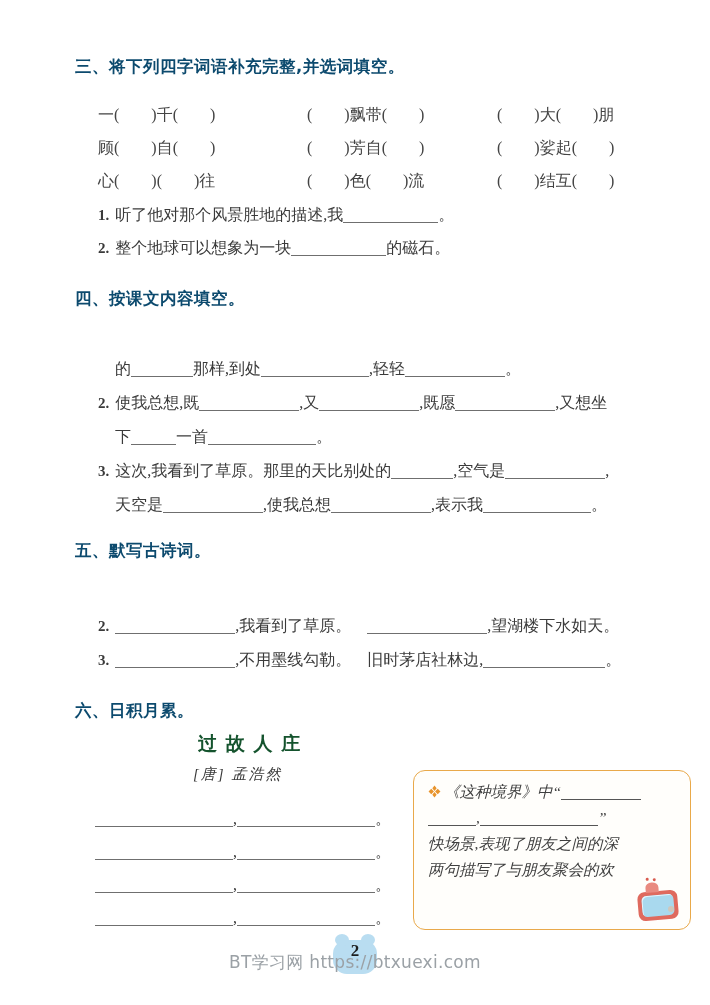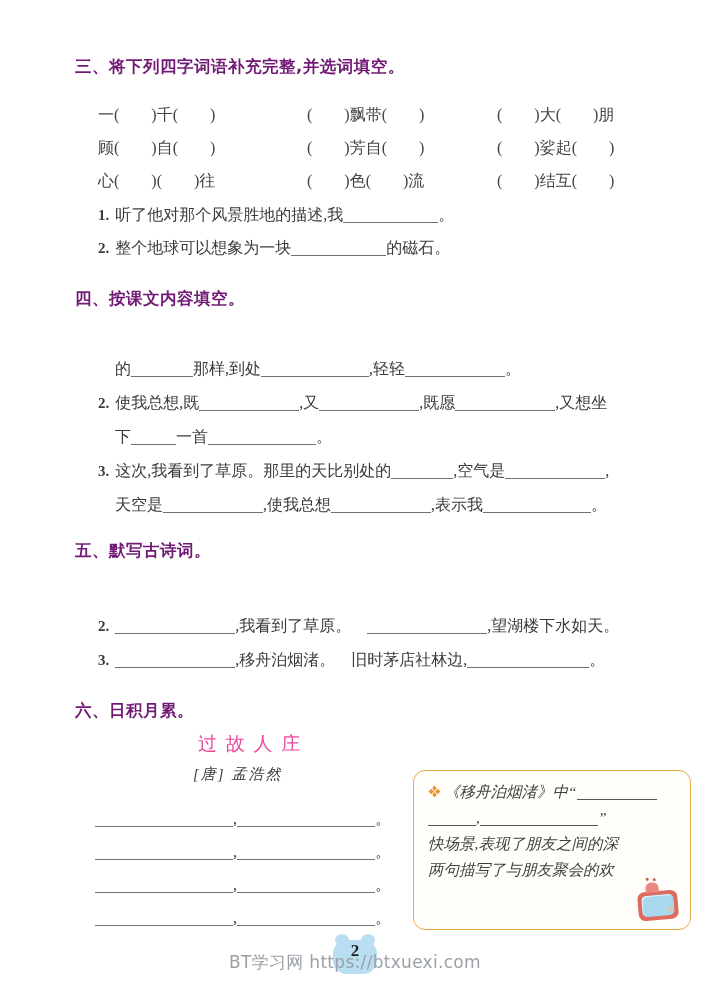--- a/index.html
+++ b/index.html
@@ -1,32 +1,32 @@
 <!DOCTYPE html>
 <html><head>
 <meta charset="utf-8">
 <style>
   html,body{margin:0;padding:0;background:#ffffff;}
   .page{position:relative;width:710px;height:1005px;background:#fff;overflow:hidden;
         font-family:"Liberation Serif","DejaVu Serif",serif;color:#3a3a3a;}
   .sec-h{position:absolute;left:75px;margin:0;
          font-family:"DejaVu Sans","Liberation Sans",sans-serif;
-         font-size:16.5px;font-weight:bold;color:#701a75;letter-spacing:.5px;}
+         font-size:16.5px;font-weight:bold;color:#0c4a6e;letter-spacing:.5px;}
   .line{position:absolute;left:78px;height:33px;line-height:33px;font-size:16px;
         white-space:nowrap;color:#3a3a3a;margin-left:20px;}
   .line .num{font-weight:bold;font-size:15px;margin-right:6px;}
   .indent{padding-left:17px;}
   .blank{display:inline-block;border-bottom:1.4px solid #6f6f6f;height:1em;vertical-align:-3px;}
   
   .wrow{position:absolute;left:78px;height:33px;line-height:33px;font-size:16px;color:#444;}
   .wrow .wc{position:absolute;top:0;white-space:nowrap;}
   .wc1{left:20px}.wc2{left:229px}.wc3{left:419px}
   
   .poem-title{position:absolute;left:160px;width:180px;text-align:center;
-              font-size:19px;font-weight:normal;color:#ec4899;letter-spacing:2px;}
+              font-size:19px;font-weight:bold;color:#14532d;letter-spacing:2px;}
   .poem-author{position:absolute;left:193px;font-size:15px;font-style:italic;
                letter-spacing:2px;color:#3a3a3a;}
   .poem-line{position:absolute;left:95px;height:33px;line-height:33px;font-size:16px;}
   
   .note-box{position:absolute;left:413px;top:770px;width:250px;height:146px;
             border:1.5px solid #e9a94a;border-radius:12px;background:#fffefb;
             padding:8px 12px 4px 14px;box-sizing:content-box;}
   .nline{height:26px;line-height:26px;font-size:15.5px;font-style:italic;
          color:#3f3f3f;white-space:nowrap;}
   .nline .blank{border-bottom-color:#555;}
@@ -99,39 +99,39 @@
   </div>
   <div class="line indent" style="top:488px">
     <span><span>天空是</span><span class="blank" style="width: 100px;"></span><span>,使我总想</span><span class="blank" style="width: 100px;"></span><span>,表示我</span><span class="blank" style="width: 108px;"></span><span>。</span></span>
   </div>
 
   <h2 class="sec-h" style="top:540px">五、默写古诗词。</h2>
   <div class="line" style="top:609px">
     <b class="num">2.</b><span><span class="blank" style="width: 120px;"></span><span>,我看到了草原。　</span><span class="blank" style="width: 120px;"></span><span>,望湖楼下水如天。</span></span>
   </div>
   <div class="line" style="top:643px">
-    <b class="num">3.</b><span><span class="blank" style="width: 120px;"></span><span>,移舟泊烟渚。　旧时茅店社林边,</span><span class="blank" style="width: 122px;"></span><span>。</span></span>
+    <b class="num">3.</b><span><span class="blank" style="width: 120px;"></span><span>,不用墨线勾勒。　旧时茅店社林边,</span><span class="blank" style="width: 122px;"></span><span>。</span></span>
   </div>
 
   <h2 class="sec-h" style="top:700px">六、日积月累。</h2>
   <div class="poem-title" style="top:731px">过 故 人 庄</div>
   <div class="poem-author" style="top:765px">[唐] 孟浩然</div>
 
   <div class="poem-line" style="top:802px"><span class="blank" style="width: 138px;"></span><span>,</span><span class="blank" style="width: 138px;"></span><span>。</span></div>
   <div class="poem-line" style="top:835px"><span class="blank" style="width: 138px;"></span><span>,</span><span class="blank" style="width: 138px;"></span><span>。</span></div>
   <div class="poem-line" style="top:868px"><span class="blank" style="width: 138px;"></span><span>,</span><span class="blank" style="width: 138px;"></span><span>。</span></div>
   <div class="poem-line" style="top:901px"><span class="blank" style="width: 138px;"></span><span>,</span><span class="blank" style="width: 138px;"></span><span>。</span></div>
 
   <div class="note-box">
     <div class="nline">
       <span class="bullet">
         <svg width="13" height="13" viewBox="0 0 24 24">
             <path fill="#e8942c" d="M12 1 L16 6 L12 11 L8 6 Z M18 7 L23 12 L18 17 L13 12 Z M6 7 L11 12 L6 17 L1 12 Z M12 13 L16 18 L12 23 L8 18 Z"></path>
           </svg>
-      </span><span><span>《移舟泊烟渚》中“</span><span class="blank" style="width: 80px;"></span></span>
+      </span><span><span>《这种境界》中“</span><span class="blank" style="width: 80px;"></span></span>
     </div>
     <div class="nline"><span class="blank" style="width: 48px;"></span><span>,</span><span class="blank" style="width: 118px;"></span><span>”</span></div>
     <div class="nline"><span>快场景,表现了朋友之间的深</span></div>
     <div class="nline"><span>两句描写了与朋友聚会的欢</span></div>
     <div class="tv">
       <span class="head">
           <i></i>
         </span>
       <span class="screen"></span>
     </div>

